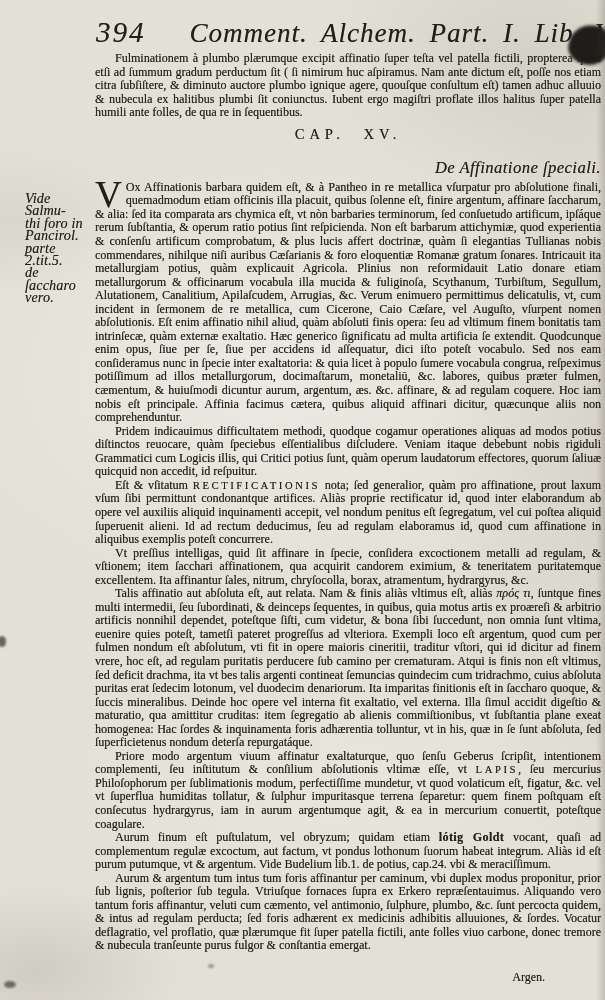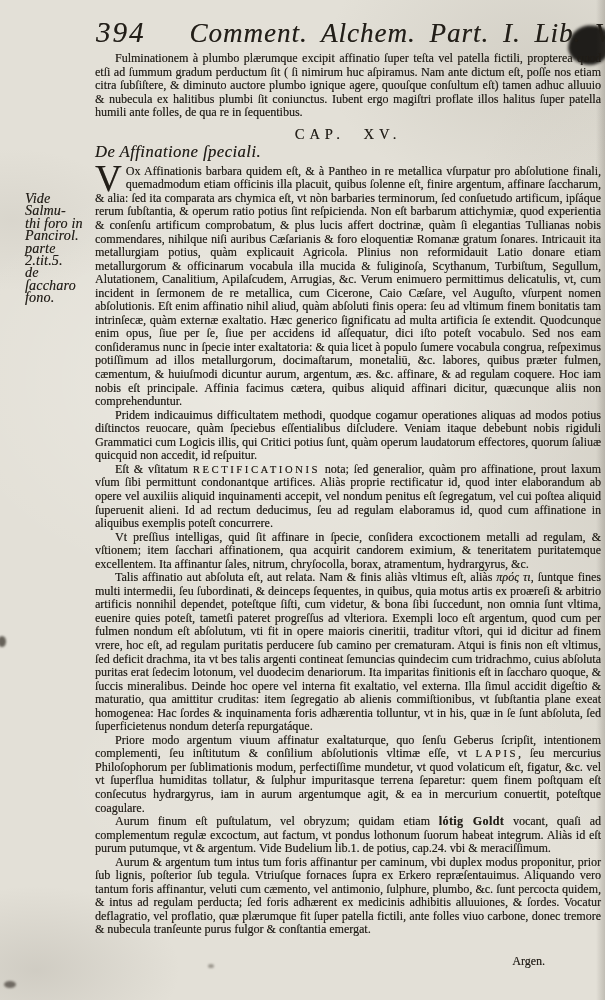--- a/index.html
+++ b/index.html
@@ -37,22 +37,22 @@
   .marginnote{position:absolute;top:193px;left:25px;width:68px;
     font-style:italic;font-size:14px;line-height:12.4px;letter-spacing:0.2px;}
 
   .bodycol{position:absolute;top:52px;left:95px;width:506px;
     font-size:12px;line-height:13.55px;text-align:justify;}
   .p{margin:0;text-indent:20px;}
   .p.nodent{text-indent:0;}
   .drop{float:left;font-size:37px;line-height:26px;padding:1px 4px 0 0;}
 
   h2.cap{text-align:center;font-weight:normal;font-size:14.5px;
-    letter-spacing:5px;word-spacing:10px;margin:8px 0 4px;}
-  h3.subt{text-align:left;font-weight:normal;font-style:italic;font-size:16.5px;
+    letter-spacing:5px;word-spacing:10px;margin:8px 0 20px;}
+  h3.subt{text-align:right;font-weight:normal;font-style:italic;font-size:16.5px;
     letter-spacing:0.5px;margin:0 0 6px;}
 
   .run-i{}
   .run-sc{letter-spacing:2.6px;font-size:10.6px;}
   .run-bl{font-weight:bold;letter-spacing:0.4px;}
   .run-gr{font-style:italic;}
 
   .catchline{text-align:right;padding-right:56px;margin-top:18px;font-size:12px;}
 </style>
 </head>
@@ -64,21 +64,21 @@
   <div class="speck-left"></div>
   <div class="smudge-bl"></div>
   <div class="speck-b"></div>
   <div class="edge-right"></div>
 
   <header class="pagehead">
     <span class="pagenum">394</span>
     <h1 class="runtitle">Comment. Alchem. Part. I. Lib. VI.</h1>
   </header>
 
-  <aside class="marginnote"><span>Vide Salmu-</span><br><span>thi foro in</span><br><span>Pancirol.</span><br><span>parte 2.tit.5.</span><br><span>de ſaccharo</span><br><span>fono.</span></aside>
+  <aside class="marginnote"><span>Vide Salmu-</span><br><span>thi foro in</span><br><span>Pancirol.</span><br><span>parte 2.tit.5.</span><br><span>de ſaccharo</span><br><span>vero.</span></aside>
 
   <main class="bodycol">
     <div>
         <p class="p"><span>Fulminationem à plumbo plærumque excipit affinatio ſuper teſta vel patella fictili, propterea quod etſi ad ſummum gradum perductum ſit ( ſi nimirum huc aſpiramus. Nam ante dictum eſt, poſſe nos etiam citra ſubſiſtere, &amp; diminuto auctore plumbo ignique agere, quouſque conſultum eſt) tamen adhuc alluuio &amp; nubecula ex halitibus plumbi ſit coniunctus. Iubent ergo magiſtri proflate illos halitus ſuper patella humili ante folles, de qua re in ſequentibus.</span></p>
       </div>
     <h2 class="cap">CAP. XV.</h2>
     <h3 class="subt">De Affinatione ſpeciali.</h3>
     <div>
         <p class="p nodent"><span class="drop">V</span><span>Ox Affinationis barbara quidem eſt, &amp; à Pantheo in re metallica vſurpatur pro abſolutione finali, quemadmodum etiam officinis illa placuit, quibus ſolenne eſt, finire argentum, affinare ſaccharum, &amp; alia: ſed ita comparata ars chymica eſt, vt nòn barbaries terminorum, ſed conſuetudo artificum, ipſáque rerum ſubſtantia, &amp; operum ratio potius ſint reſpicienda. Non eſt barbarum attichymiæ, quod experientia &amp; conſenſu artificum comprobatum, &amp; plus lucis affert doctrinæ, quàm ſi elegantias Tullianas nobis commendares, nihilque niſi auribus Cæſarianis &amp; foro eloquentiæ Romanæ gratum ſonares. Intricauit ita metallurgiam potius, quàm explicauit Agricola. Plinius non reformidauit Latio donare etiam metallurgorum &amp; officinarum vocabula illa mucida &amp; fuliginoſa, </span><span class="run-i">Scythanum, Turbiſtum, Segullum, Alutationem, Canalitium, Apilaſcudem, Arrugias, &amp;c.</span><span> Verum enimuero permittimus delicatulis, vt, cum incident in ſermonem de re metallica, cum Cicerone, Caio Cæſare, vel Auguſto, vſurpent nomen abſolutionis. Eſt enim affinatio nihil aliud, quàm abſoluti finis opera: ſeu ad vltimum finem bonitatis tam intrinſecæ, quàm externæ exaltatio. Hæc generico ſignificatu ad multa artificia ſe extendit. Quodcunque enim opus, ſiue per ſe, ſiue per accidens id aſſequatur, dici iſto poteſt vocabulo. Sed nos eam conſideramus nunc in ſpecie inter exaltatoria: &amp; quia licet à populo ſumere vocabula congrua, reſpeximus potiſſimum ad illos metallurgorum, docimaſtarum, monetaliū, &amp;c. labores, quibus præter fulmen, cæmentum, &amp; huiuſmodi dicuntur aurum, argentum, æs. &amp;c. affinare, &amp; ad regulam coquere. Hoc iam nobis eſt principale. Affinia facimus cætera, quibus aliquid affinari dicitur, quæcunque aliis non comprehenduntur.</span></p>
         <p class="p"><span>Pridem indicauimus difficultatem methodi, quodque cogamur operationes aliquas ad modos potius diſtinctos reuocare, quàm ſpeciebus eſſentialibus diſcludere. Veniam itaque debebunt nobis rigiduli Grammatici cum Logicis illis, qui Critici potius ſunt, quàm operum laudatorum effectores, quorum ſaliuæ quicquid non accedit, id reſpuitur.</span></p>

